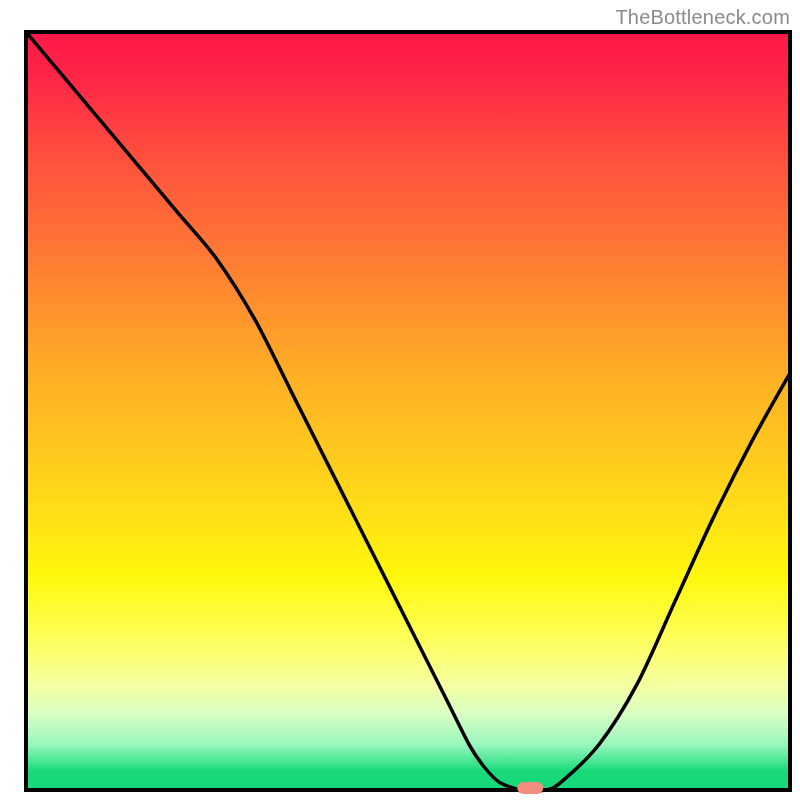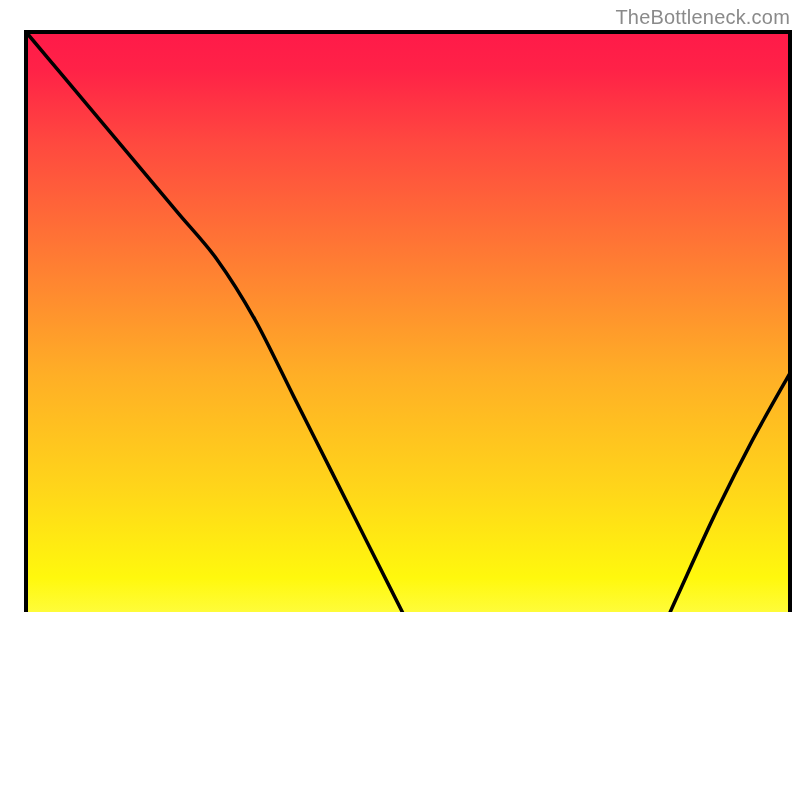--- a/index.html
+++ b/index.html
@@ -4,21 +4,21 @@
 <style>
   body {
     margin: 0;
     padding: 0;
     background: #fff;
     font-family: Arial, Helvetica, sans-serif;
   }
   .chart-wrap {
     position: relative;
     width: 800px;
-    height: 612px;
+    height: 800px;
   }
   .watermark {
     position: absolute;
     top: 6px;
     right: 10px;
     font-size: 20px;
     color: #8a8a8a;
     font-weight: 500;
     letter-spacing: 0.2px;
     z-index: 5;

